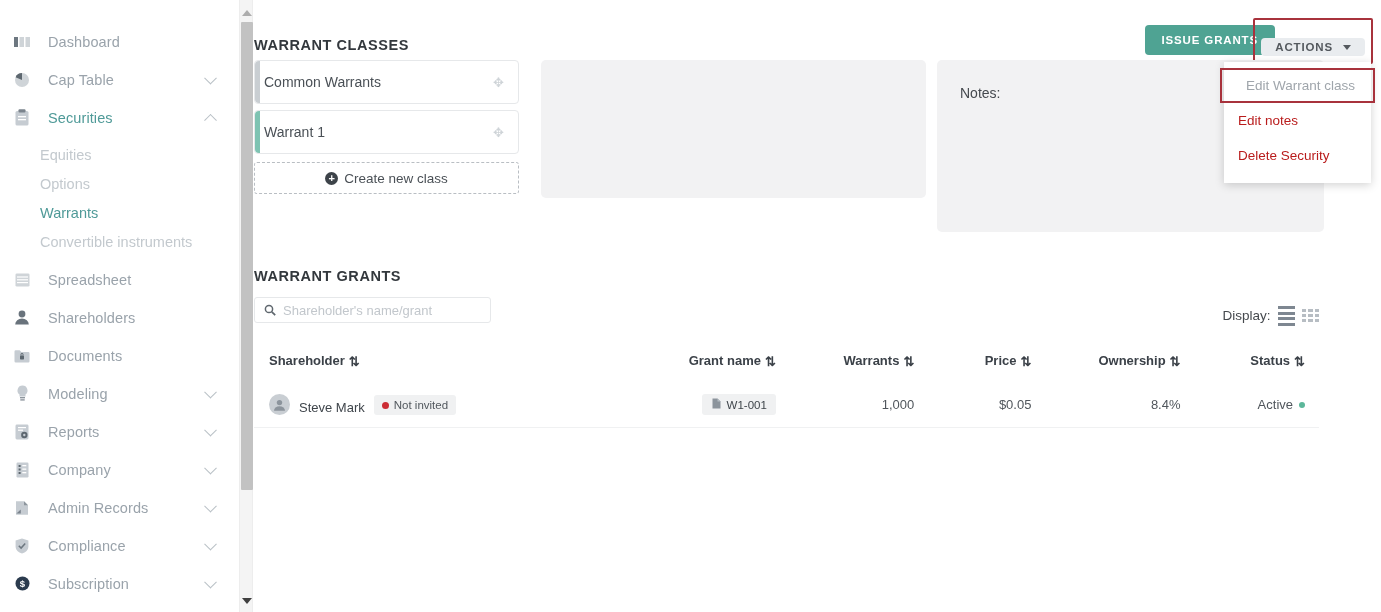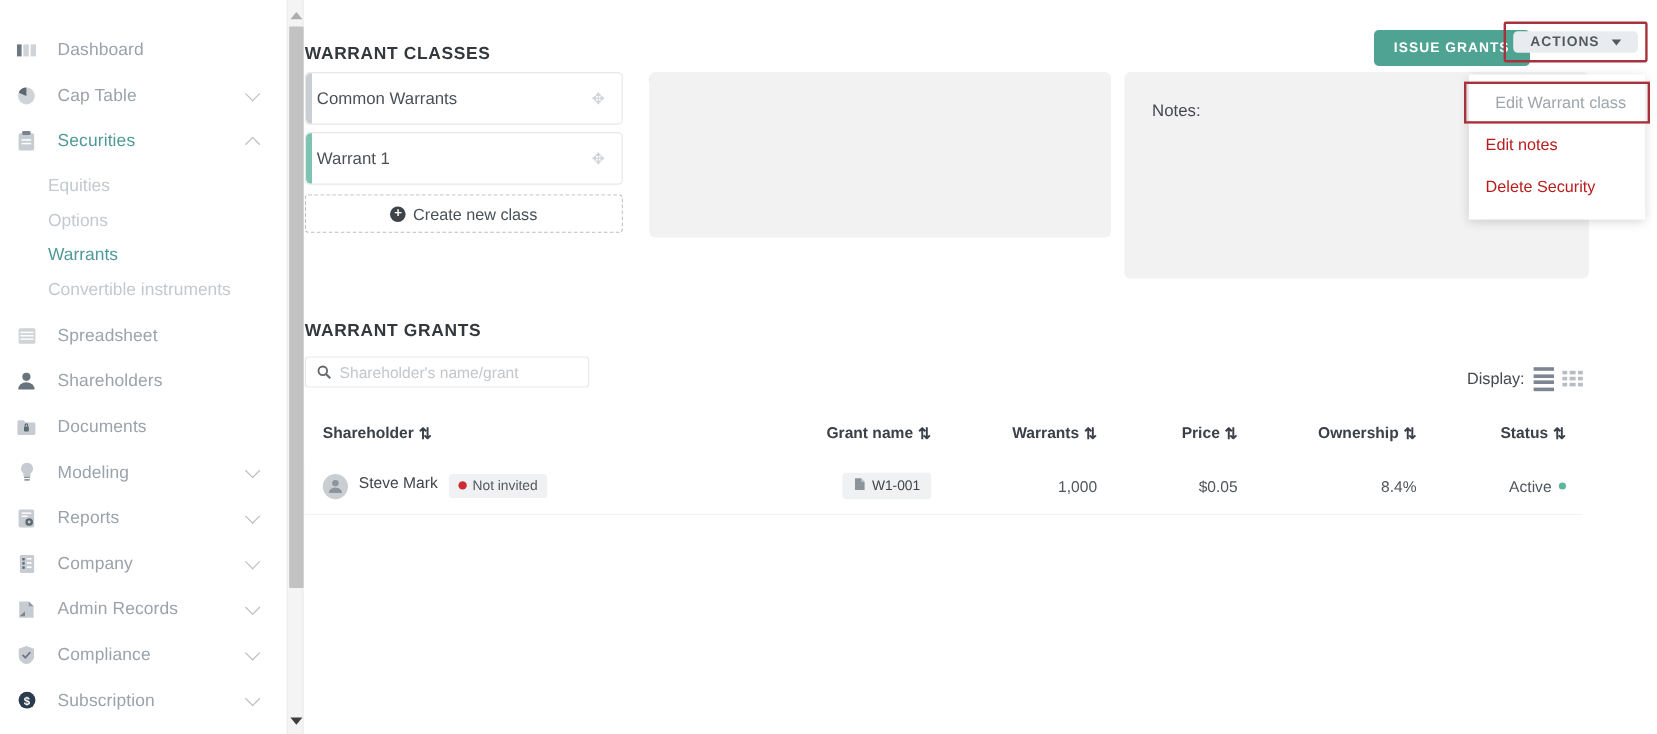--- a/index.html
+++ b/index.html
@@ -116,21 +116,21 @@
   .actions-wrap {
     position: absolute; right: 8px; top: 18px;
     padding: 6px; border: 2px solid #a8323c; border-radius: 2px;
   }
   .btn-actions {
     height: 18px; padding: 0 14px;
     background: #e9ecef; color: #54595e;
     border: none; border-radius: 4px;
     font-size: 11.5px; font-weight: bold; letter-spacing: .85px;
     font-family: "Liberation Sans", sans-serif;
-    cursor: pointer; display: flex; align-items: center; gap: 10px;
+    cursor: pointer; display: flex; align-items: center; gap: 10px; margin-top: 12px;
   }
   .caret { width: 0; height: 0; border-left: 4.5px solid transparent;
            border-right: 4.5px solid transparent; border-top: 5.5px solid #54595e; }
 
   
   .dropdown {
     position: absolute; right: 10px; top: 62px;
     width: 147px; background: #ffffff;
     box-shadow: 0 2px 9px rgba(0,0,0,.18);
     padding: 6px 0 10px 0; z-index: 40;
@@ -233,21 +233,21 @@
   }
   .sortico { display: inline-block; margin-left: 4px; position: relative; top: 1px; }
   table.grants-table td {
     font-size: 13px; color: #50565c;
     padding: 12px 0; background: #ffffff;
   }
   table.grants-table tbody tr { box-shadow: 0 1px 0 #f0f1f2; }
   .th-l, .td-l { text-align: left; }
   .th-r, .td-r { text-align: right; }
 
-  .sh-cell { display: flex; align-items: flex-start; gap: 9px; padding-left: 15px; }
+  .sh-cell { display: flex; align-items: flex-end; gap: 9px; padding-left: 15px; }
   .avatar {
     width: 21px; height: 21px; border-radius: 50%;
     background: #c9ced3; display: flex; align-items: center; justify-content: center;
     flex: 0 0 21px;
   }
   .sh-name { font-size: 13px; color: #3f454b; }
   .badge-invite {
     display: inline-flex; align-items: center; gap: 5px;
     background: #f0f1f2; border-radius: 3px;
     padding: 4px 8px; font-size: 11.5px; color: #52585e;

